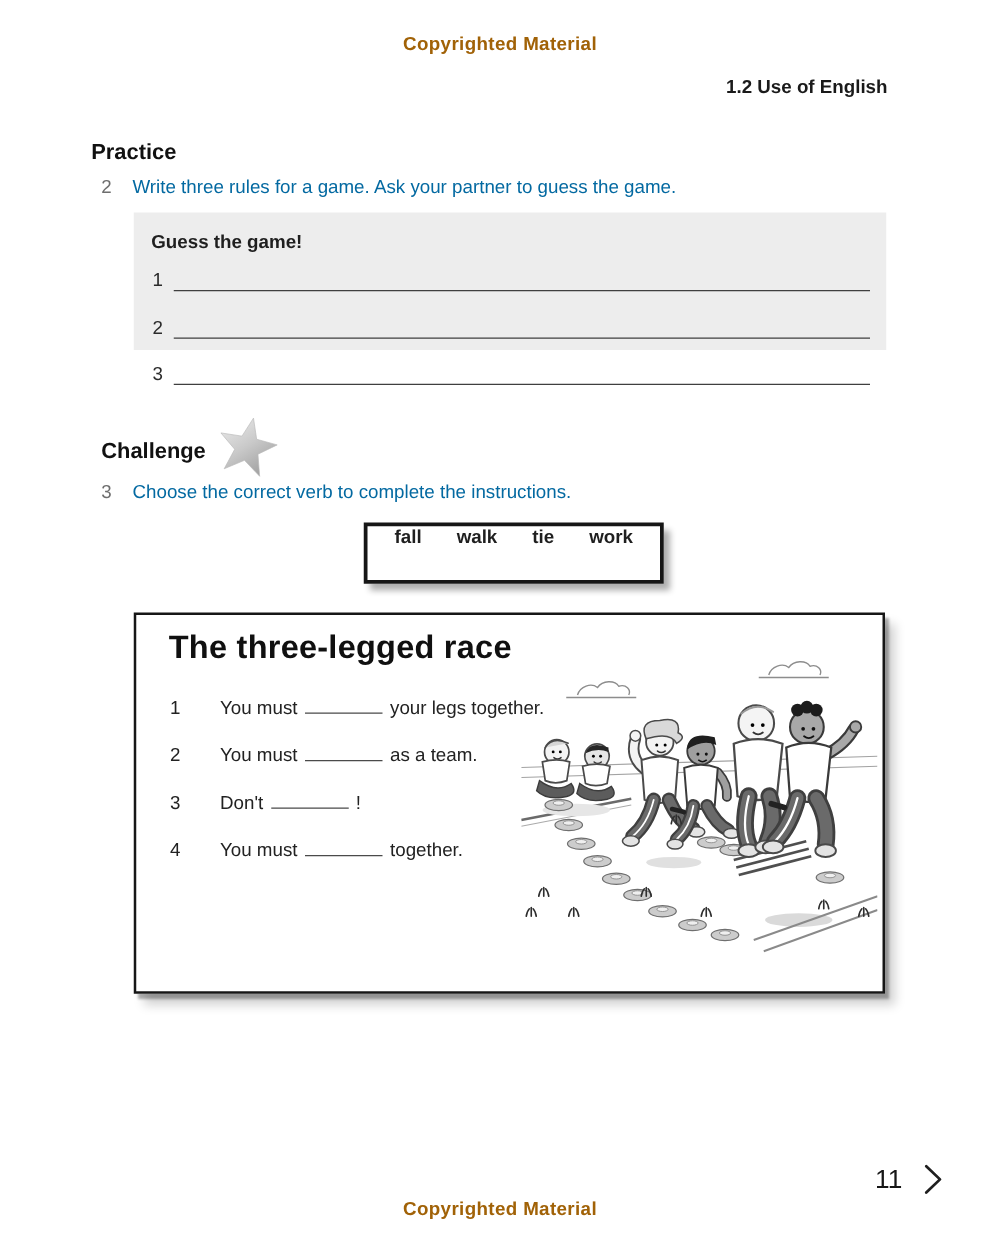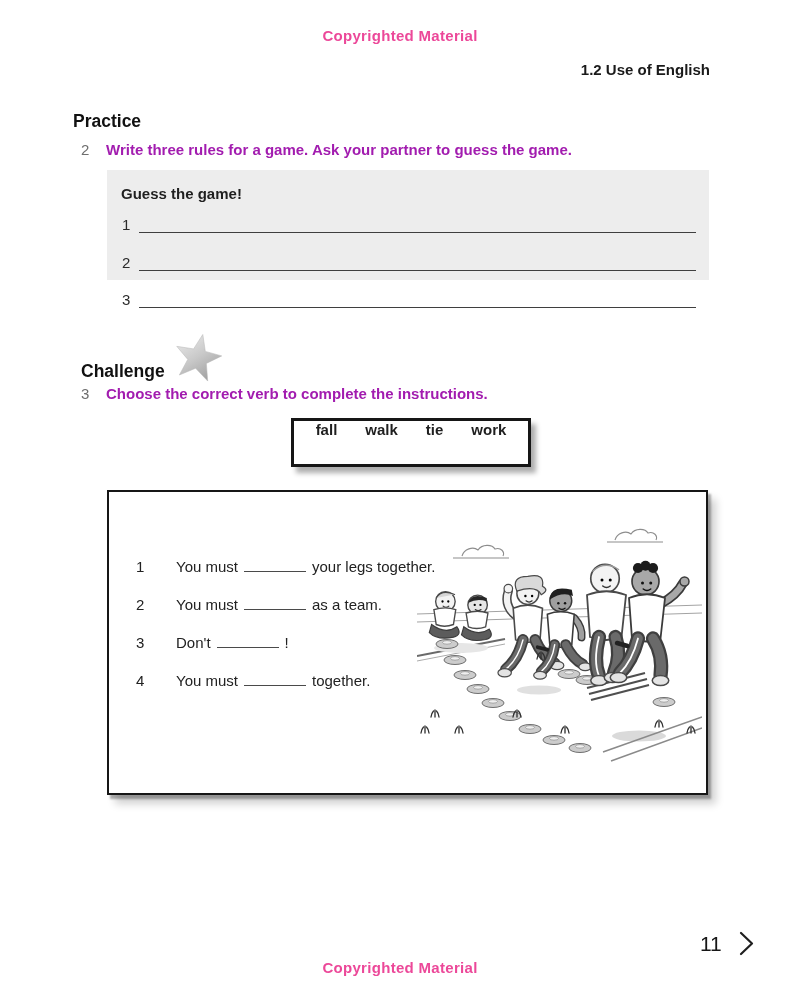--- a/index.html
+++ b/index.html
@@ -3,43 +3,43 @@
 <meta charset="utf-8">
 <style>
   * { margin:0; padding:0; box-sizing:border-box; }
   html,body { background:#ffffff; }
   .page {
     position:relative; width:800px; height:1003px; margin:0 auto;
     background:#ffffff; color:#1f1f1f;
     font-family:"Liberation Sans", sans-serif; overflow:hidden;
   }
   .copyright { position:absolute; left:0; width:100%; text-align:center;
-    color:#ec4899; font-weight:700; font-size:15px; letter-spacing:.3px; }
+    color:#a16207; font-weight:700; font-size:15px; letter-spacing:.3px; }
   .copyright.top { top:27px; }
   .copyright.bottom { top:959px; }
   .section-label { position:absolute; top:61px; right:90px;
     font-size:15px; font-weight:700; color:#1a1a1a; }
   .heading { font-size:17.5px; font-weight:700; color:#111; }
   .practice-heading { position:absolute; top:111px; left:73px; }
   .exercise-row { position:absolute; display:flex; gap:14px; font-size:15px; align-items:baseline; }
   #practice-row { top:141px; left:81px; }
   #challenge-row { top:385px; left:81px; }
   .exercise-number { color:#6e6e6e; min-width:11px; }
-  .exercise-text { font-weight:700; color:#a21caf; }
+  .exercise-text { font-weight:400; color:#0369a1; }
 
   .guess-box { position:absolute; left:107px; top:170px; width:602px; height:110px;
     background:#ededed; }
   .guess-title { position:absolute; left:14px; top:15px; font-size:15px; font-weight:700; }
   .guess-line { position:absolute; left:15px; width:574px; display:flex; gap:9px;
     font-size:15px; align-items:flex-end; height:19px; }
   .guess-num { color:#2b2b2b; }
   .guess-rule { flex:1; border-bottom:1px solid #3f3f3f; height:17px; }
 
   .challenge-heading-row { position:absolute; top:350px; left:81px;
-    display:flex; align-items:flex-end; }
+    display:flex; align-items:flex-start; }
   .star { width:54px; height:50px; margin-left:6px; margin-top:-18px; }
 
   .word-box { position:absolute; left:291px; top:418px; width:240px; height:49px;
     border:3px solid #161616; background:#fff;
     box-shadow:5px 6px 5px rgba(0,0,0,.32);
     display:flex; align-items:flex-start; justify-content:center; gap:28px;
     font-size:15px; font-weight:700; }
 
   .race-box { position:absolute; left:107px; top:490px; width:601px; height:305px;
     border:2px solid #161616; background:#fff;
@@ -106,20 +106,21 @@
   </div>
 
   <div class="word-box">
     <span class="word">fall</span>
     <span class="word">walk</span>
     <span class="word">tie</span>
     <span class="word">work</span>
   </div>
 
   <div class="race-box">
+    <div class="race-title">The three-legged race</div>
 
     <div class="race-item" style="top:66px">
       <span class="race-num">1</span>
       <span class="race-text"><span>You must</span><span class="race-blank"></span><span>your legs together.</span></span>
     </div>
     <div class="race-item" style="top:104px">
       <span class="race-num">2</span>
       <span class="race-text"><span>You must</span><span class="race-blank"></span><span>as a team.</span></span>
     </div>
     <div class="race-item" style="top:142px">

